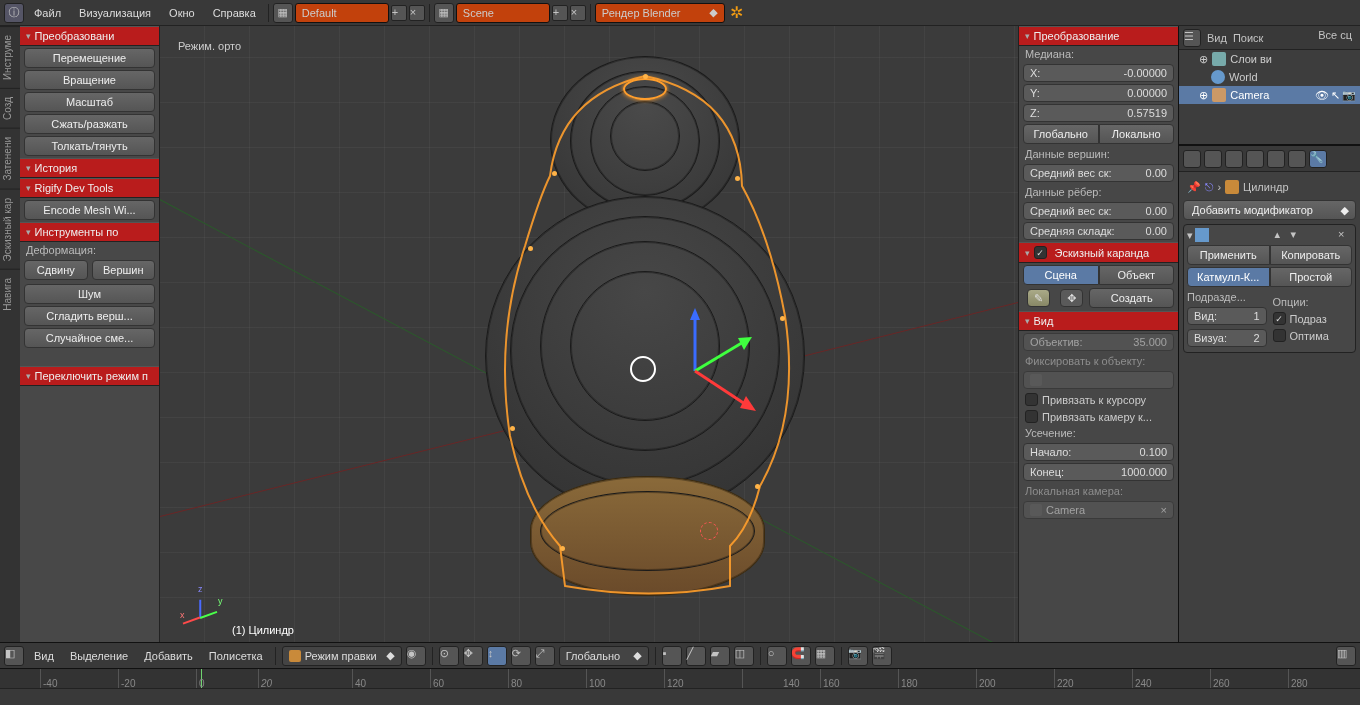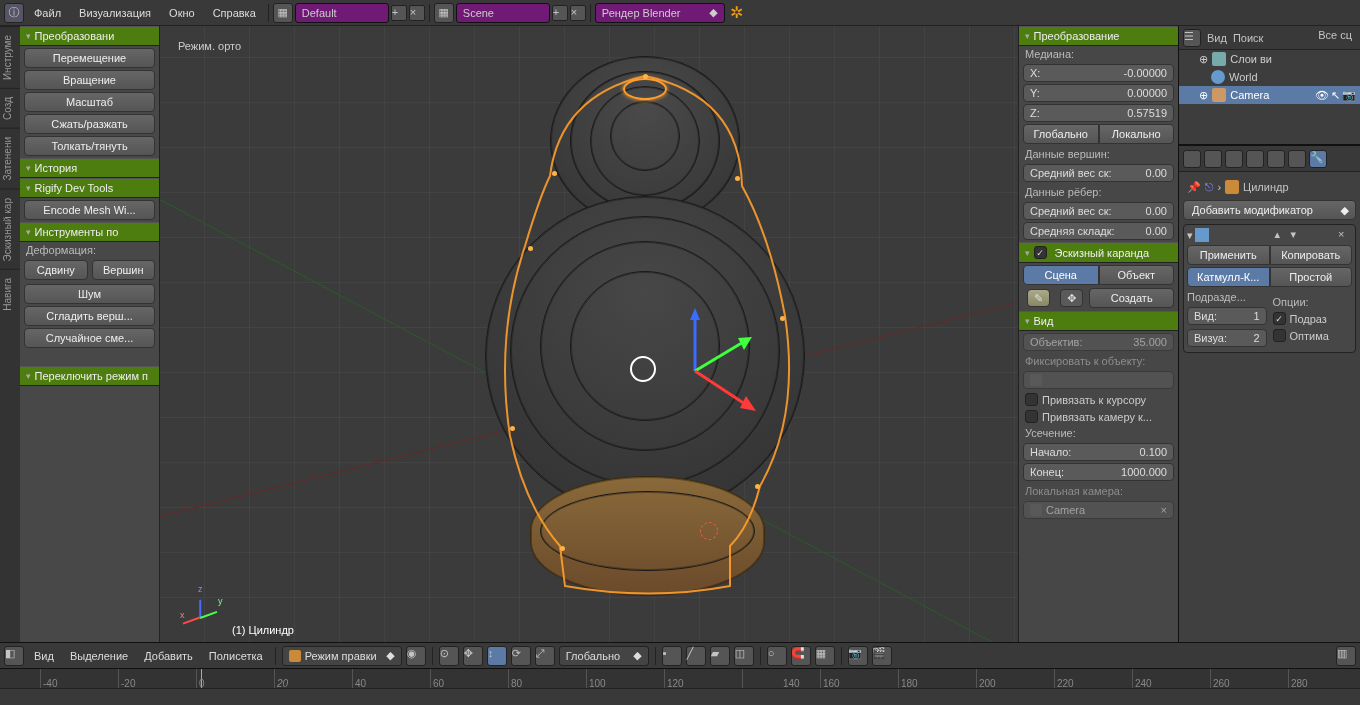--- a/index.html
+++ b/index.html
@@ -4,34 +4,34 @@
 <style>
 * { box-sizing: border-box; margin: 0; padding: 0; font-family: sans-serif; font-size: 11px; user-select: none; }
 body { width: 1360px; height: 705px; background: #393939; color: #c4c4c4; overflow: hidden; position: relative; }
 .row { display: flex; align-items: center; }
 .col { display: flex; flex-direction: column; }
 
 
 #topbar { height: 26px; background: #393939; border-bottom: 1px solid #222; display: flex; align-items: center; padding: 0 4px; gap: 2px; }
 #topbar .ic { width: 20px; height: 20px; background: #555; border-radius: 3px; border: 1px solid #222; display: flex; align-items: center; justify-content: center; }
 #topbar .menu { padding: 0 8px; cursor: pointer; color: #ddd; }
-#topbar .dd { background: #701a75; border: 1px solid #111; border-radius: 3px; height: 20px; padding: 0 6px; display: flex; align-items: center; color: #ccc; }
+#topbar .dd { background: #c2410c; border: 1px solid #111; border-radius: 3px; height: 20px; padding: 0 6px; display: flex; align-items: center; color: #ccc; }
 #topbar .sq { width: 16px; height: 16px; background: #555; border: 1px solid #222; border-radius: 2px; }
 #topbar .stats { color: #aaa; white-space: nowrap; overflow: hidden; font-size: 11px; margin-left: 4px; }
 
 
 #main { display: flex; height: 616px; }
 
 
 #tabstrip { width: 20px; background: #333; display: flex; flex-direction: column; }
 .vtab { writing-mode: vertical-rl; transform: rotate(180deg); padding: 8px 2px; font-size: 10px; color: #999; border-bottom: 1px solid #222; text-align: center; cursor: pointer; }
 
 
 #leftpanel { width: 140px; background: #484848; border-right: 1px solid #222; overflow: hidden; }
-.hdr { background: #4d7c0f; padding: 3px 6px; color: #eee; display: flex; align-items: center; gap: 4px; border-top: 1px solid #555; border-bottom: 1px solid #222; font-size: 11px; }
+.hdr { background: #b91c1c; padding: 3px 6px; color: #eee; display: flex; align-items: center; gap: 4px; border-top: 1px solid #555; border-bottom: 1px solid #222; font-size: 11px; }
 .hdr::before { content: "▾"; font-size: 9px; color: #aaa; }
 .btn { background: linear-gradient(#666,#555); border: 1px solid #333; border-radius: 4px; padding: 3px 6px; margin: 2px 4px; color: #eee; font-size: 11px; cursor: pointer; text-align: center; }
 .sublabel { padding: 2px 6px; color: #bbb; font-size: 11px; }
 .btnrow { display: flex; margin: 0 2px; gap: 0; }
 .btnrow .btn { flex: 1; margin: 2px 2px; }
 
 
 #viewport { flex: 1; background: #3c3c3c; position: relative; overflow: hidden; }
 #viewport .vptxt { position: absolute; top: 14px; left: 18px; color: #ccc; font-size: 11px; }
 #viewport .objname { position: absolute; bottom: 6px; left: 72px; color: #fff; font-size: 11px; }
@@ -428,21 +428,21 @@
   <div style="flex:1"></div>
   <div class="ic2" style="margin-right:0">▥</div>
 </div>
 
 <div id="timeline">
   <div id="ruler">
     <div class="tlcursor" style="left:201px"></div>
   <div class="tick" style="left: 40px;">-40</div>
       <div class="tick" style="left: 118px;">-20</div>
       <div class="tick" style="left: 196px;">0</div>
-      <div class="tick" style="left: 274px; font-style: italic;">20</div>
+      <div class="tick" style="left: 258px; font-style: italic;">20</div>
       <div class="tick" style="left: 352px;">40</div>
       <div class="tick" style="left: 430px;">60</div>
       <div class="tick" style="left: 508px;">80</div>
       <div class="tick" style="left: 586px;">100</div>
       <div class="tick" style="left: 664px;">120</div>
       <div class="tick" style="left: 742px; padding-left: 40px;">140</div>
       <div class="tick" style="left: 820px;">160</div>
       <div class="tick" style="left: 898px;">180</div>
       <div class="tick" style="left: 976px;">200</div>
       <div class="tick" style="left: 1054px;">220</div>

